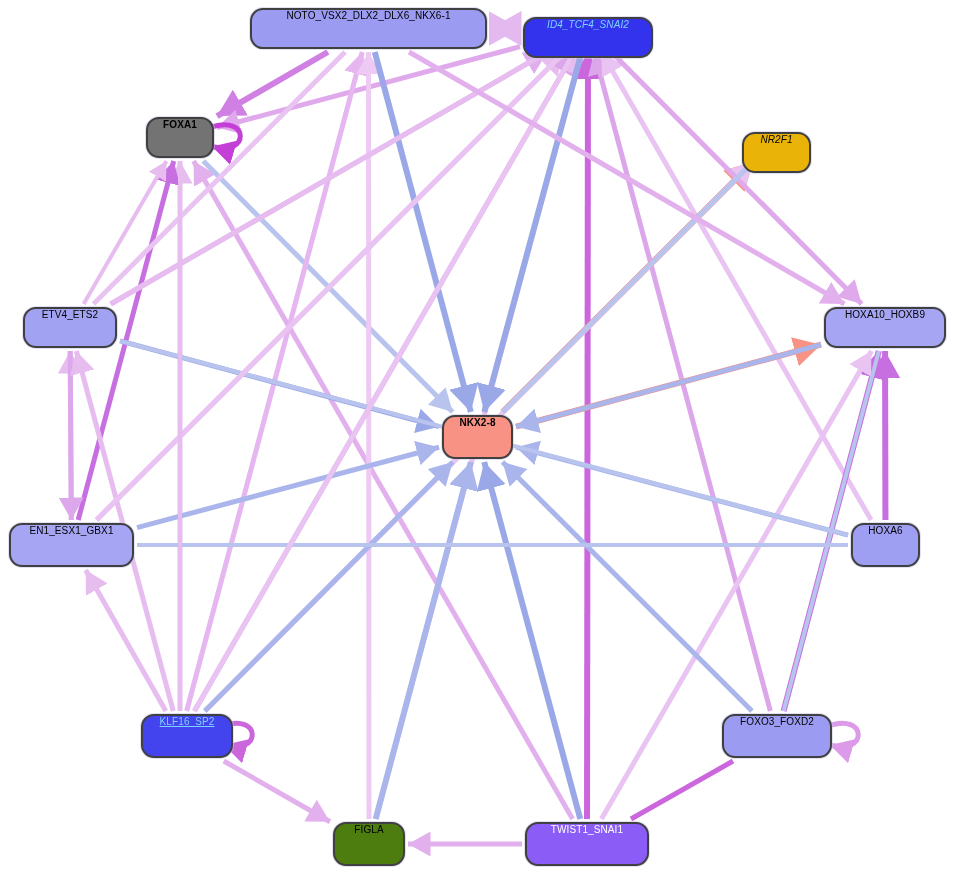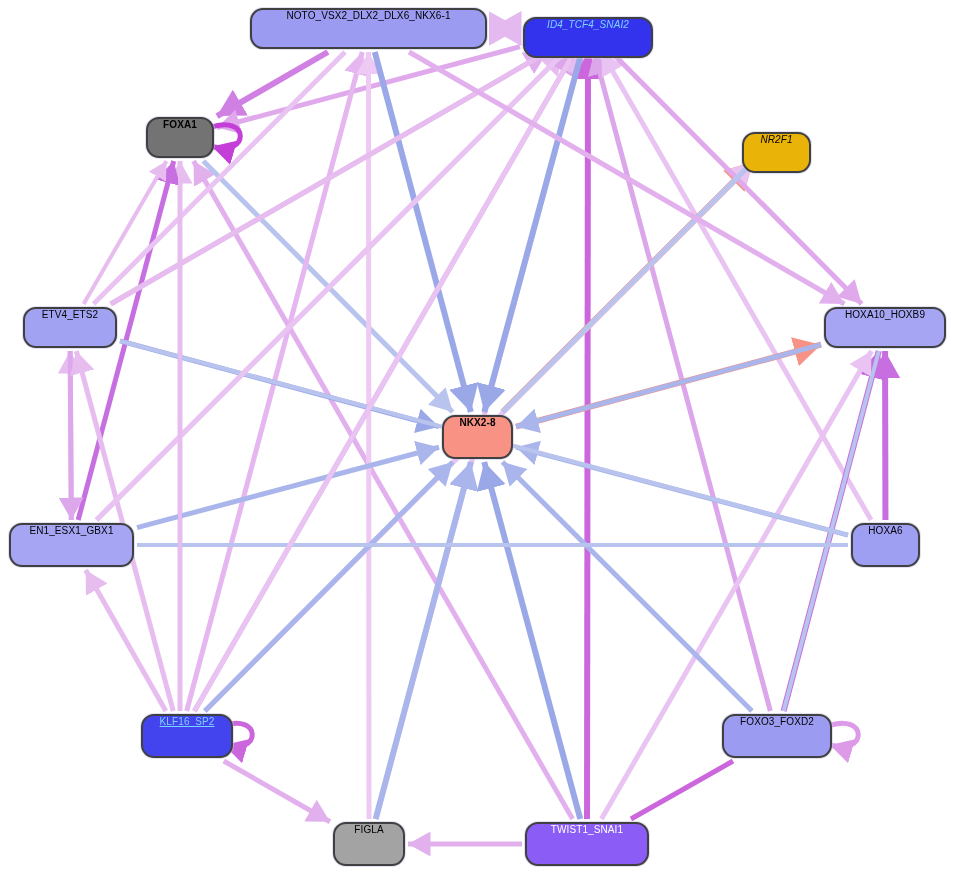--- a/index.html
+++ b/index.html
@@ -300,20 +300,20 @@
       </div>
       <div class="node" style="left: 851px; top: 523px; width: 69px; height: 44px; background: rgb(158, 158, 243); color: rgb(0, 0, 0);">
         <span class="node-label">HOXA6</span>
       </div>
       <div class="node" style="left: 141px; top: 714px; width: 92px; height: 44px; background: rgb(68, 68, 238); color: #7dd3fc; text-decoration: underline;">
         <span class="node-label">KLF16_SP2</span>
       </div>
       <div class="node" style="left: 722px; top: 714px; width: 110px; height: 44px; background: rgb(155, 155, 242); color: rgb(0, 0, 0);">
         <span class="node-label">FOXO3_FOXD2</span>
       </div>
-      <div class="node" style="left: 333px; top: 822px; width: 72px; height: 44px; background: #a3a3a3; color: rgb(0, 0, 0);">
+      <div class="node" style="left: 333px; top: 822px; width: 72px; height: 44px; background: #4d7c0f; color: rgb(0, 0, 0);">
         <span class="node-label">FIGLA</span>
       </div>
       <div class="node" style="left: 525px; top: 822px; width: 124px; height: 44px; background: #8b5cf6; color: rgb(255, 255, 255);">
         <span class="node-label">TWIST1_SNAI1</span>
       </div>
     </div>
 </div>
 
 </body></html>

